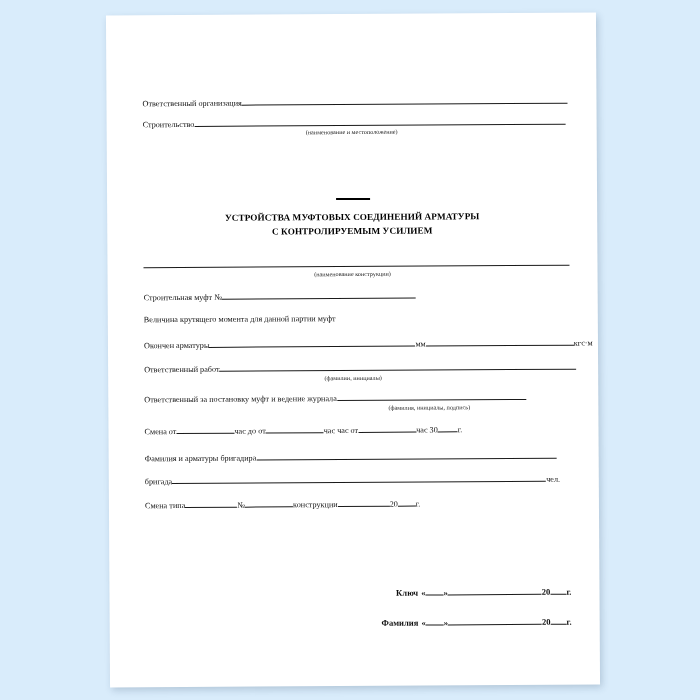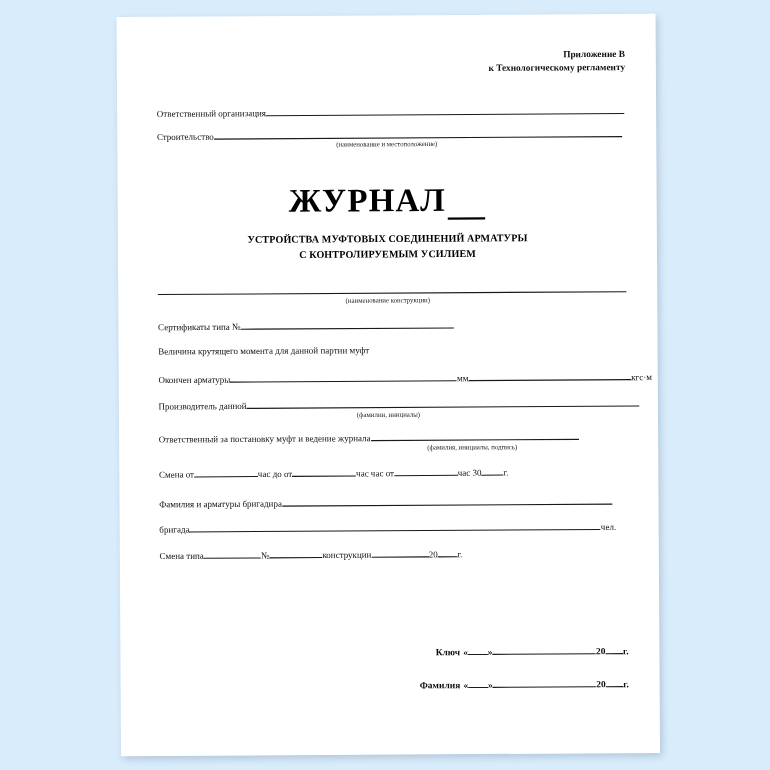--- a/index.html
+++ b/index.html
@@ -125,58 +125,54 @@
     width: 3px;
   }
 </style>
 </head>
 <body>
 
 <div id="stage">
   <div class="page">
     <div class="page-inner">
 
-      <div class="appendix">
-        <div>Приложение В</div>
-        <div>к Технологическому регламенту</div>
-      </div>
 
       <div class="row" style="top:82px;">
         <span class="lbl">Ответственный организация</span><span class="fill" style="width:326px;"></span>
       </div>
 
       <div class="row" style="top:103px;">
         <span class="lbl">Строительство</span><span class="fill" style="width:371px;"></span>
       </div>
       <div class="center-note" style="top:114px;">(наименование и местоположение)</div>
 
-      <div class="title"><span>ЖУРНАЛ</span><span class="tail"></span></div>
+      <div class="title"><span class="tail"></span></div>
 
       <div class="subtitle">
         <div>УСТРОЙСТВА МУФТОВЫХ СОЕДИНЕНИЙ АРМАТУРЫ</div>
         <div>С КОНТРОЛИРУЕМЫМ УСИЛИЕМ</div>
       </div>
 
       <div class="longline" style="top:252px;"></div>
       <div class="center-note" style="top:256px;">(наименование конструкции)</div>
 
       <div class="row" style="top:276px;">
-        <span class="lbl">Сертификаты типа №</span><span class="fill" style="width:194px;"></span>
+        <span class="lbl">Строительная муфт №</span><span class="fill" style="width:194px;"></span>
       </div>
 
       <div class="row" style="top:300px;">
         <span class="lbl">Величина крутящего момента для данной партии муфт</span>
       </div>
 
       <div class="row" style="top:324px;">
         <span class="lbl">Окончен арматуры</span><span class="fill" style="width:206px;"></span><span>мм</span><span class="fill" style="width:148px;"></span><span>кгс·м</span>
       </div>
 
       <div class="row" style="top:348px;">
-        <span class="lbl">Производитель данной</span><span class="fill" style="width:357px;"></span>
+        <span class="lbl">Ответственный работ</span><span class="fill" style="width:357px;"></span>
       </div>
       <div class="center-note" style="top:360px;">(фамилии, инициалы)</div>
 
       <div class="row" style="top:378px;">
         <span class="lbl">Ответственный за постановку муфт и ведение журнала</span><span class="fill" style="width:189px;"></span>
       </div>
       <div class="center-note" style="top:390px; left:180px; right:28px; text-align:center;">(фамилия, инициалы, подпись)</div>
 
       <div class="row" style="top:410px;">
         <span class="lbl">Смена от</span><span class="fill" style="width:58px;"></span><span>час до от</span><span class="fill" style="width:58px;"></span><span>час час от</span><span class="fill" style="width:58px;"></span><span>час 30</span><span class="fill" style="width:20px;"></span><span>г.</span>

